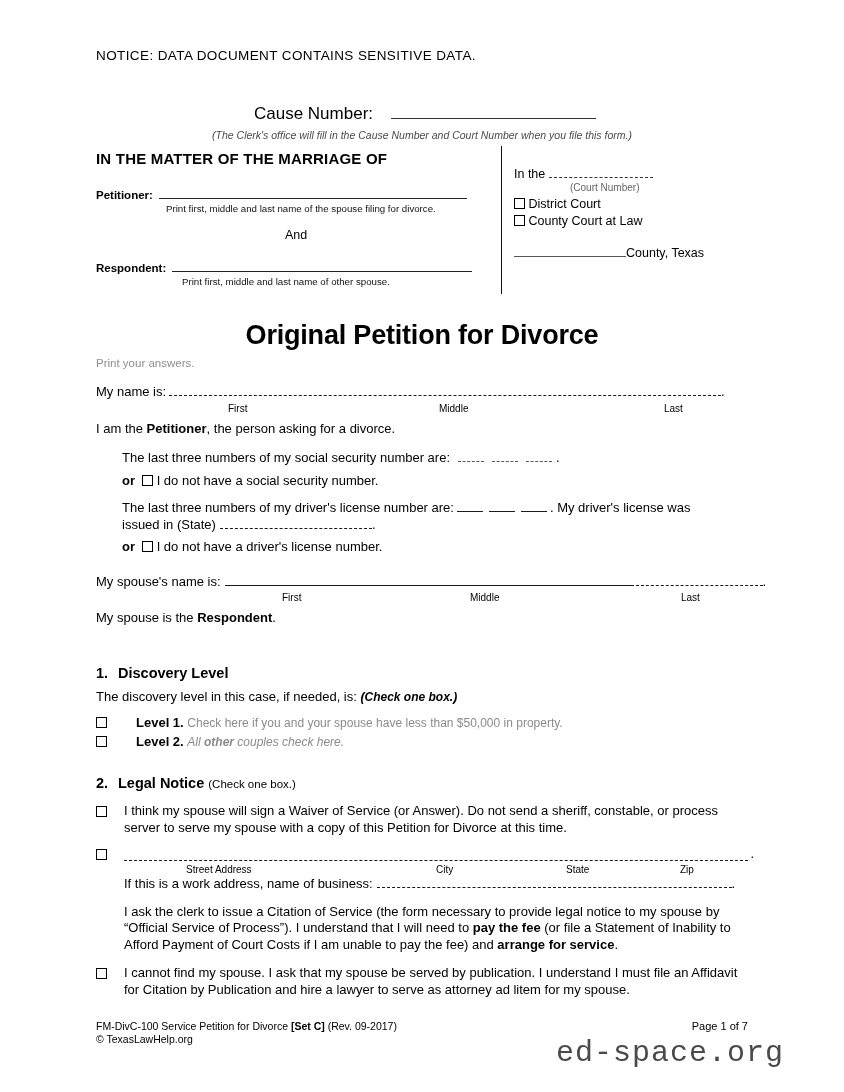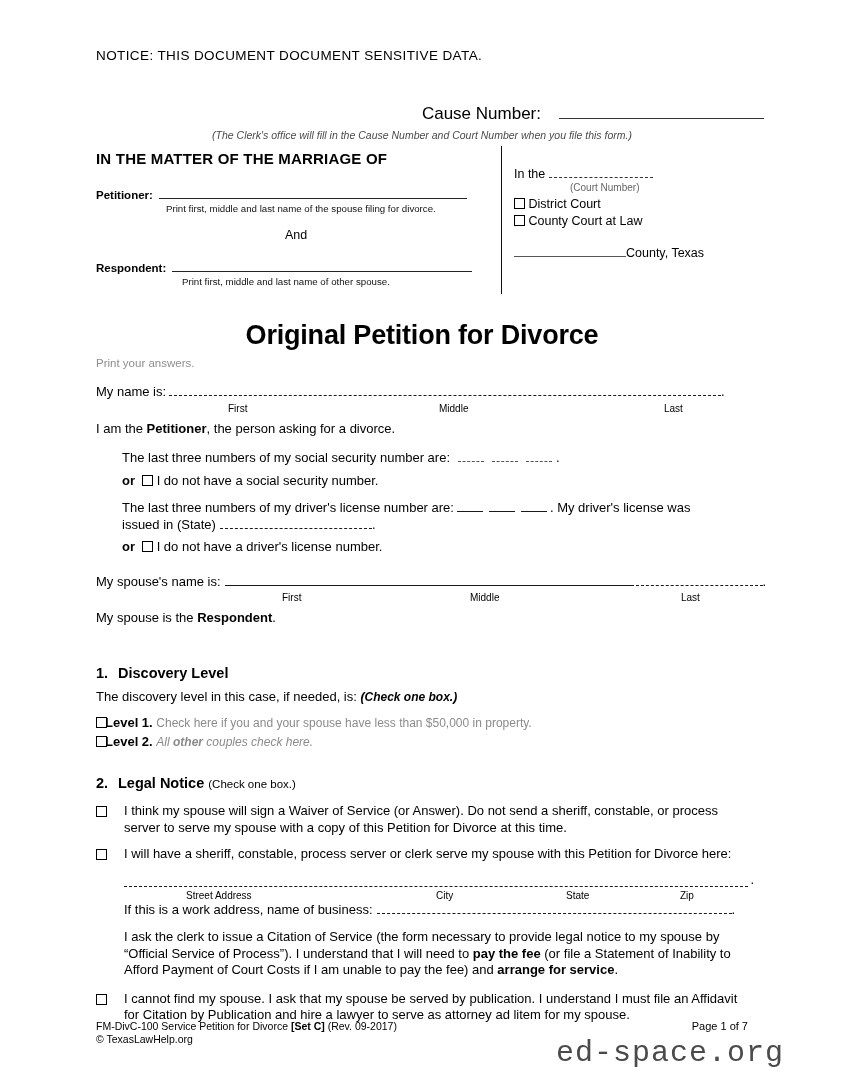--- a/index.html
+++ b/index.html
@@ -75,23 +75,23 @@
     border: 1.3px solid #000;
     background: #fff;
     vertical-align: -1px;
     box-sizing: border-box;
   }
 
   
   .cause-row {
     position: absolute;
     top: 104px;
-    left: 16px;
-    width: 652px;
-    text-align: right;
+    left: 3px;
+    width: 652px;
+    text-align: center;
   }
   .cause-label {
     font-size: 17px;
     vertical-align: baseline;
   }
   .cause-line {
     display: inline-block;
     width: 205px;
     border-bottom: 1.3px solid #333;
     height: 14px;
@@ -241,21 +241,21 @@
     display: inline-block;
     width: 22px;
   }
   .sec-note {
     font-weight: normal;
     font-size: 11.5px;
   }
 
   .optrow {
     position: relative;
-    padding-left: 9px;
+    padding-left: 40px;
     margin-top: 6px;
   }
   .optrow .cb {
     position: absolute;
     left: 0;
     top: 2px;
   }
   .lvl-label { font-weight: bold; }
 
   .addr-line {
@@ -295,21 +295,21 @@
     letter-spacing: 1px;
     white-space: nowrap;
   }
 </style>
 </head>
 <body>
 
 <div class="page">
   <div class="inner">
 
-    <div class="notice">NOTICE: THIS DOCUMENT DOCUMENT SENSITIVE DATA.</div>
+    <div class="notice">NOTICE: DATA DOCUMENT CONTAINS SENSITIVE DATA.</div>
 
     <div class="cause-row">
       <span class="cause-label">Cause Number:</span><span class="cause-line"></span>
     </div>
     <div class="cause-note">(The Clerk's office will fill in the Cause Number and Court Number when you file this form.)</div>
 
     <div class="vrule"></div>
     <div class="matter-title">IN THE MATTER OF THE MARRIAGE OF</div>
 
     <div class="party-row" style="top:185px">
@@ -420,21 +420,20 @@
         <span class="sec-note">(Check one box.)</span>
       </div>
 
       <div class="optrow" style="margin-top:11px;padding-left:28px">
         <span class="cb cbox" style="top:3px"></span>
         <span>I think my spouse will sign a Waiver of Service (or Answer).  Do not send a sheriff, constable, or process server to serve my spouse with a copy of this Petition for Divorce at this time.</span>
       </div>
 
       <div class="optrow" style="margin-top:10px;padding-left:28px">
         <span class="cb cbox" style="top:3px"></span>
-        <span>I will have a sheriff, constable, process server or clerk serve my spouse with this Petition for Divorce here:</span>
       </div>
 
       <div style="margin-left:28px;margin-top:9px;position:relative">
         <div class="addr-line"></div>
         <span style="position:absolute;right:-6px;top:0;font-size:13px">.</span>
         <div class="addr-caps">
           <span style="left:62px">Street Address</span>
           <span style="left:312px">City</span>
           <span style="left:442px">State</span>
           <span style="left:556px">Zip</span>

